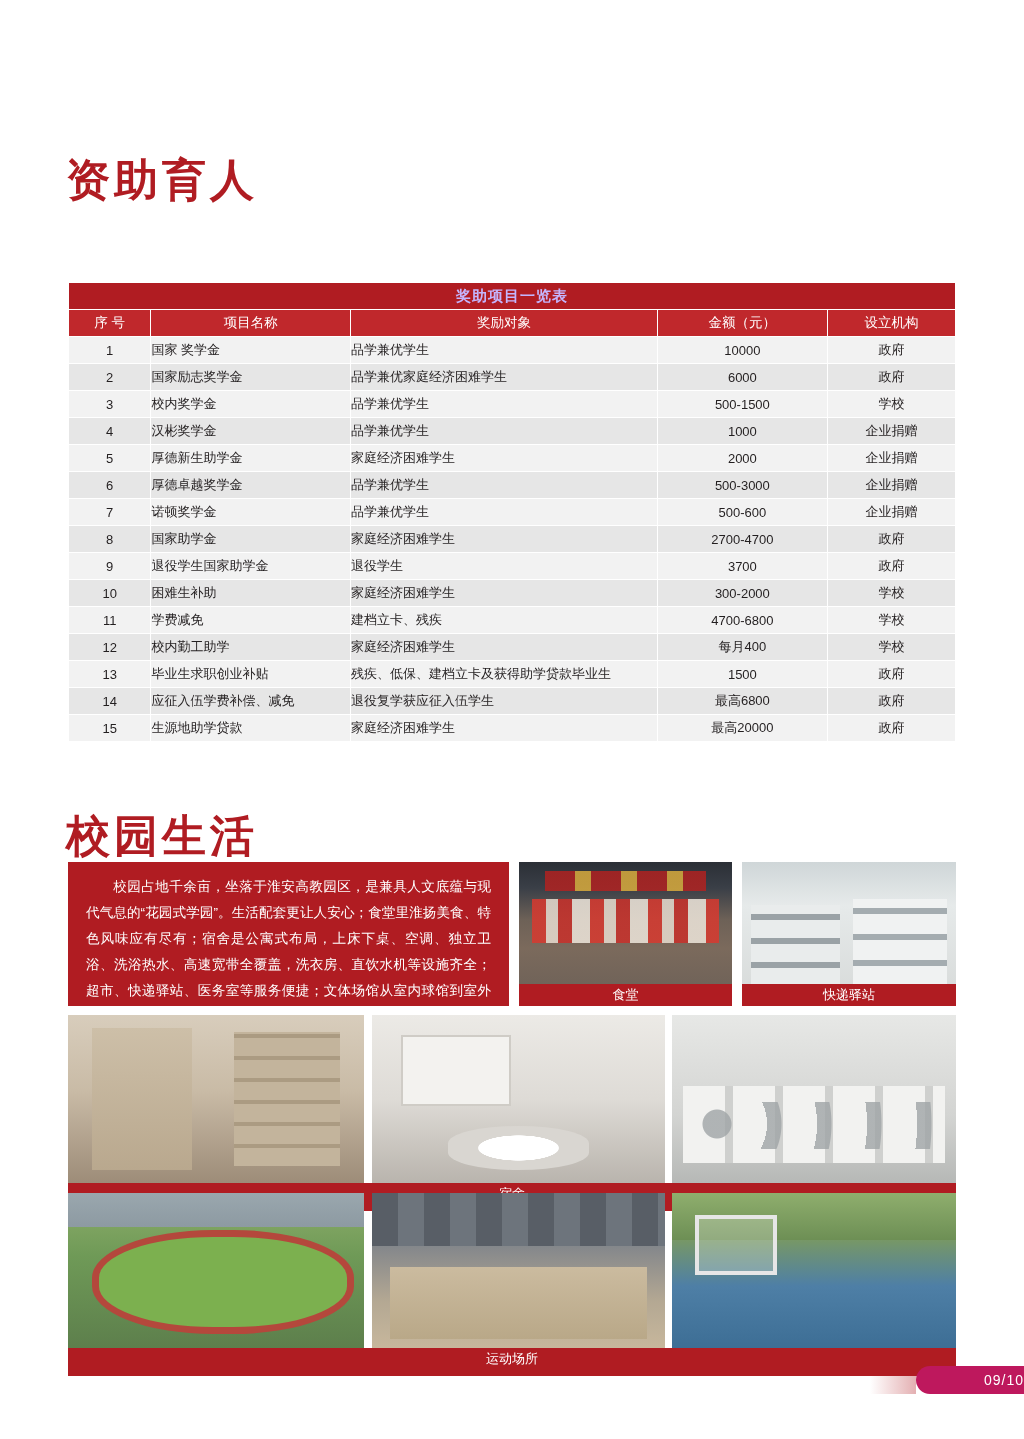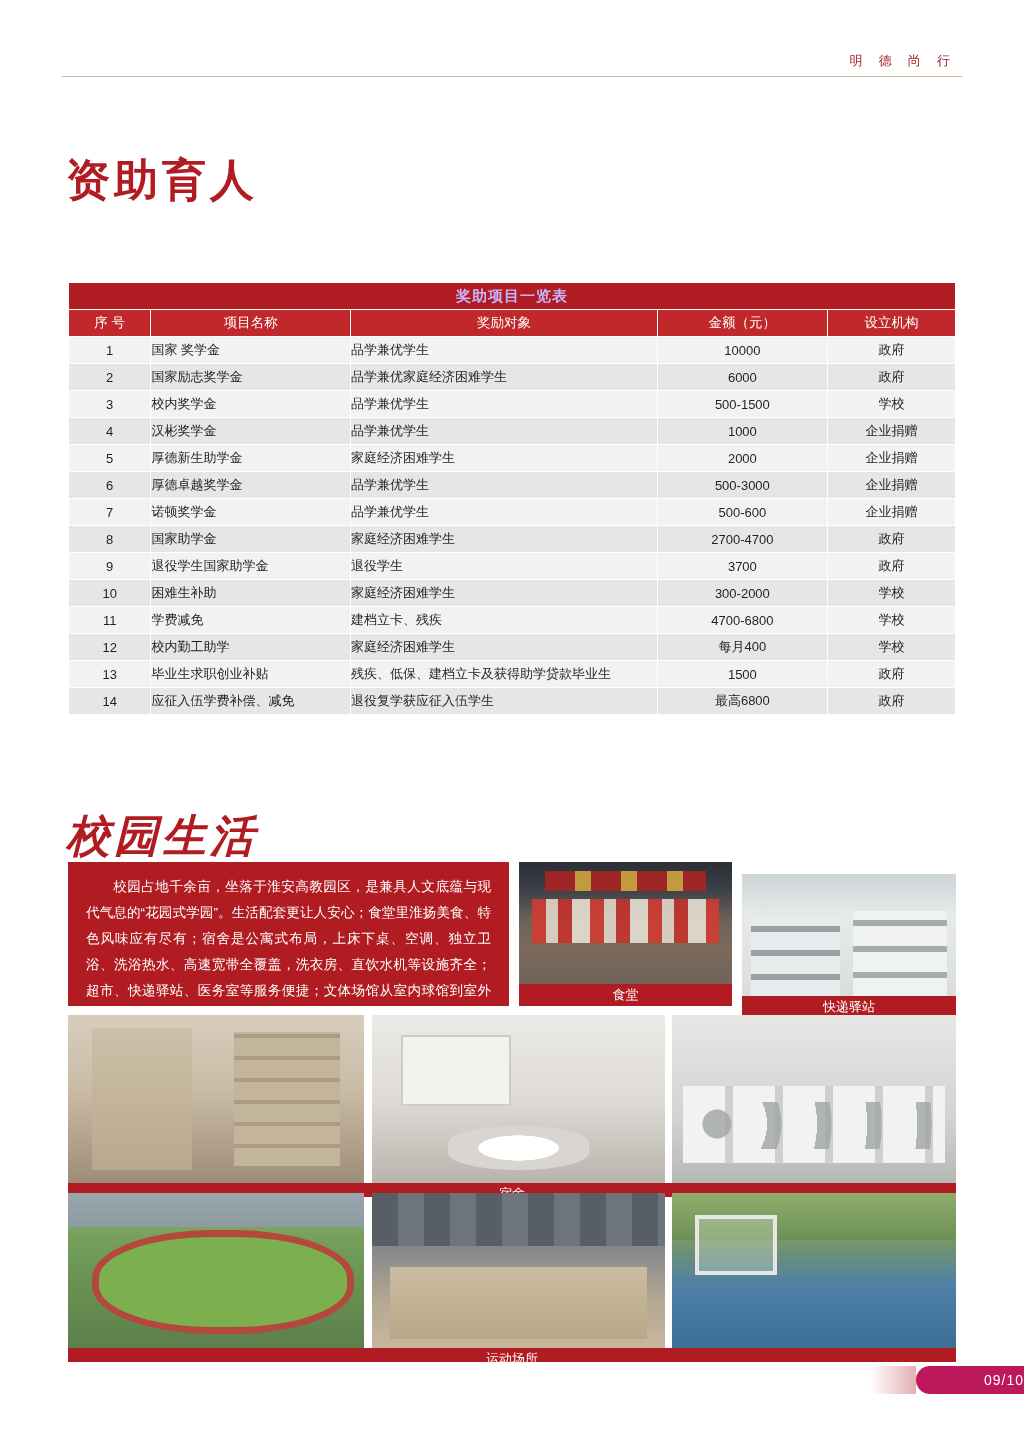--- a/index.html
+++ b/index.html
@@ -58,21 +58,20 @@
   }
   #title-zizhu {
     position: absolute;
     left: 66px;
     top: 122px;
   }
   #title-xiaoyuan {
     position: absolute;
     left: 66px;
     top: 778px;
-    font-style: italic;
   }
 
   
   .intro {
     position: absolute;
     left: 68px;
     top: 192px;
     width: 890px;
     font-size: 14.4px;
     line-height: 28px;
@@ -171,21 +170,21 @@
     height: 22px;
   }
 
   
   .capbar {
     position: absolute;
     background: #b01c22;
     color: #fff;
     font-size: 13px;
     line-height: 22px;
-    height: 14px;
+    height: 28px;
     text-align: center;
   }
 
   
   .ph-inner { position: absolute; inset: 0; }
 
   .canteen {
     background:
       linear-gradient(180deg,#2b2f36 0%,#3a3f47 18%,#6d6157 40%,#7b6a5c 60%,#6a5f57 100%);
   }
@@ -311,24 +310,20 @@
     top:1366px;
     width:46px;height:28px;
     background:linear-gradient(90deg,rgba(176,28,34,0) 0%,rgba(176,28,34,.35) 100%);
   }
 </style>
 </head>
 <body>
 
 <div class="page">
 
-  <div class="header">
-    <div class="header-motto">明 德 尚 行</div>
-    <div class="header-rule"></div>
-  </div>
 
   <h1 class="section-title" id="title-zizhu">资助育人</h1>
 
   <div class="table-wrap">
     <table class="award">
       <tbody>
         <tr class="tbl-title">
           <td colspan="5">奖助项目一览表</td>
         </tr>
         <tr class="tbl-head">
@@ -430,36 +425,43 @@
           <td class="c-amount">1500</td>
           <td class="c-org">政府</td>
         </tr>
         <tr class="alt">
           <td class="c-no">14</td>
           <td class="c-name">应征入伍学费补偿、减免</td>
           <td class="c-target">退役复学获应征入伍学生</td>
           <td class="c-amount">最高6800</td>
           <td class="c-org">政府</td>
         </tr>
+        <tr>
+          <td class="c-no">15</td>
+          <td class="c-name">生源地助学贷款</td>
+          <td class="c-target">家庭经济困难学生</td>
+          <td class="c-amount">最高20000</td>
+          <td class="c-org">政府</td>
+        </tr>
       </tbody>
     </table>
   </div>
 
   <h1 class="section-title" id="title-xiaoyuan">校园生活</h1>
 
   <div class="campus">
 
     <div class="red-box">校园占地千余亩，坐落于淮安高教园区，是兼具人文底蕴与现代气息的“花园式学园”。生活配套更让人安心；食堂里淮扬美食、特色风味应有尽有；宿舍是公寓式布局，上床下桌、空调、独立卫浴、洗浴热水、高速宽带全覆盖，洗衣房、直饮水机等设施齐全；超市、快递驿站、医务室等服务便捷；文体场馆从室内球馆到室外运动场全覆盖，课余随时解锁活力时光。</div>
 
     <div class="photo" style="left:451px; top:0; width:213px; height:144px;">
       <div class="ph-inner canteen"></div>
       <div class="caption">食堂</div>
     </div>
 
-    <div class="photo" style="left:674px; top:0; width:214px; height:144px;margin-top:12px;">
+    <div class="photo" style="left:674px; top:0; width:214px; height:144px;">
       <div class="ph-inner express"></div>
       <div class="caption">快递驿站</div>
     </div>
 
     <div class="photo" style="left:0; top:153px; width:296px; height:168px;">
       <div class="ph-inner dorm"></div>
     </div>
     <div class="photo" style="left:304px; top:153px; width:293px; height:168px;">
       <div class="ph-inner bath"></div>
     </div>

